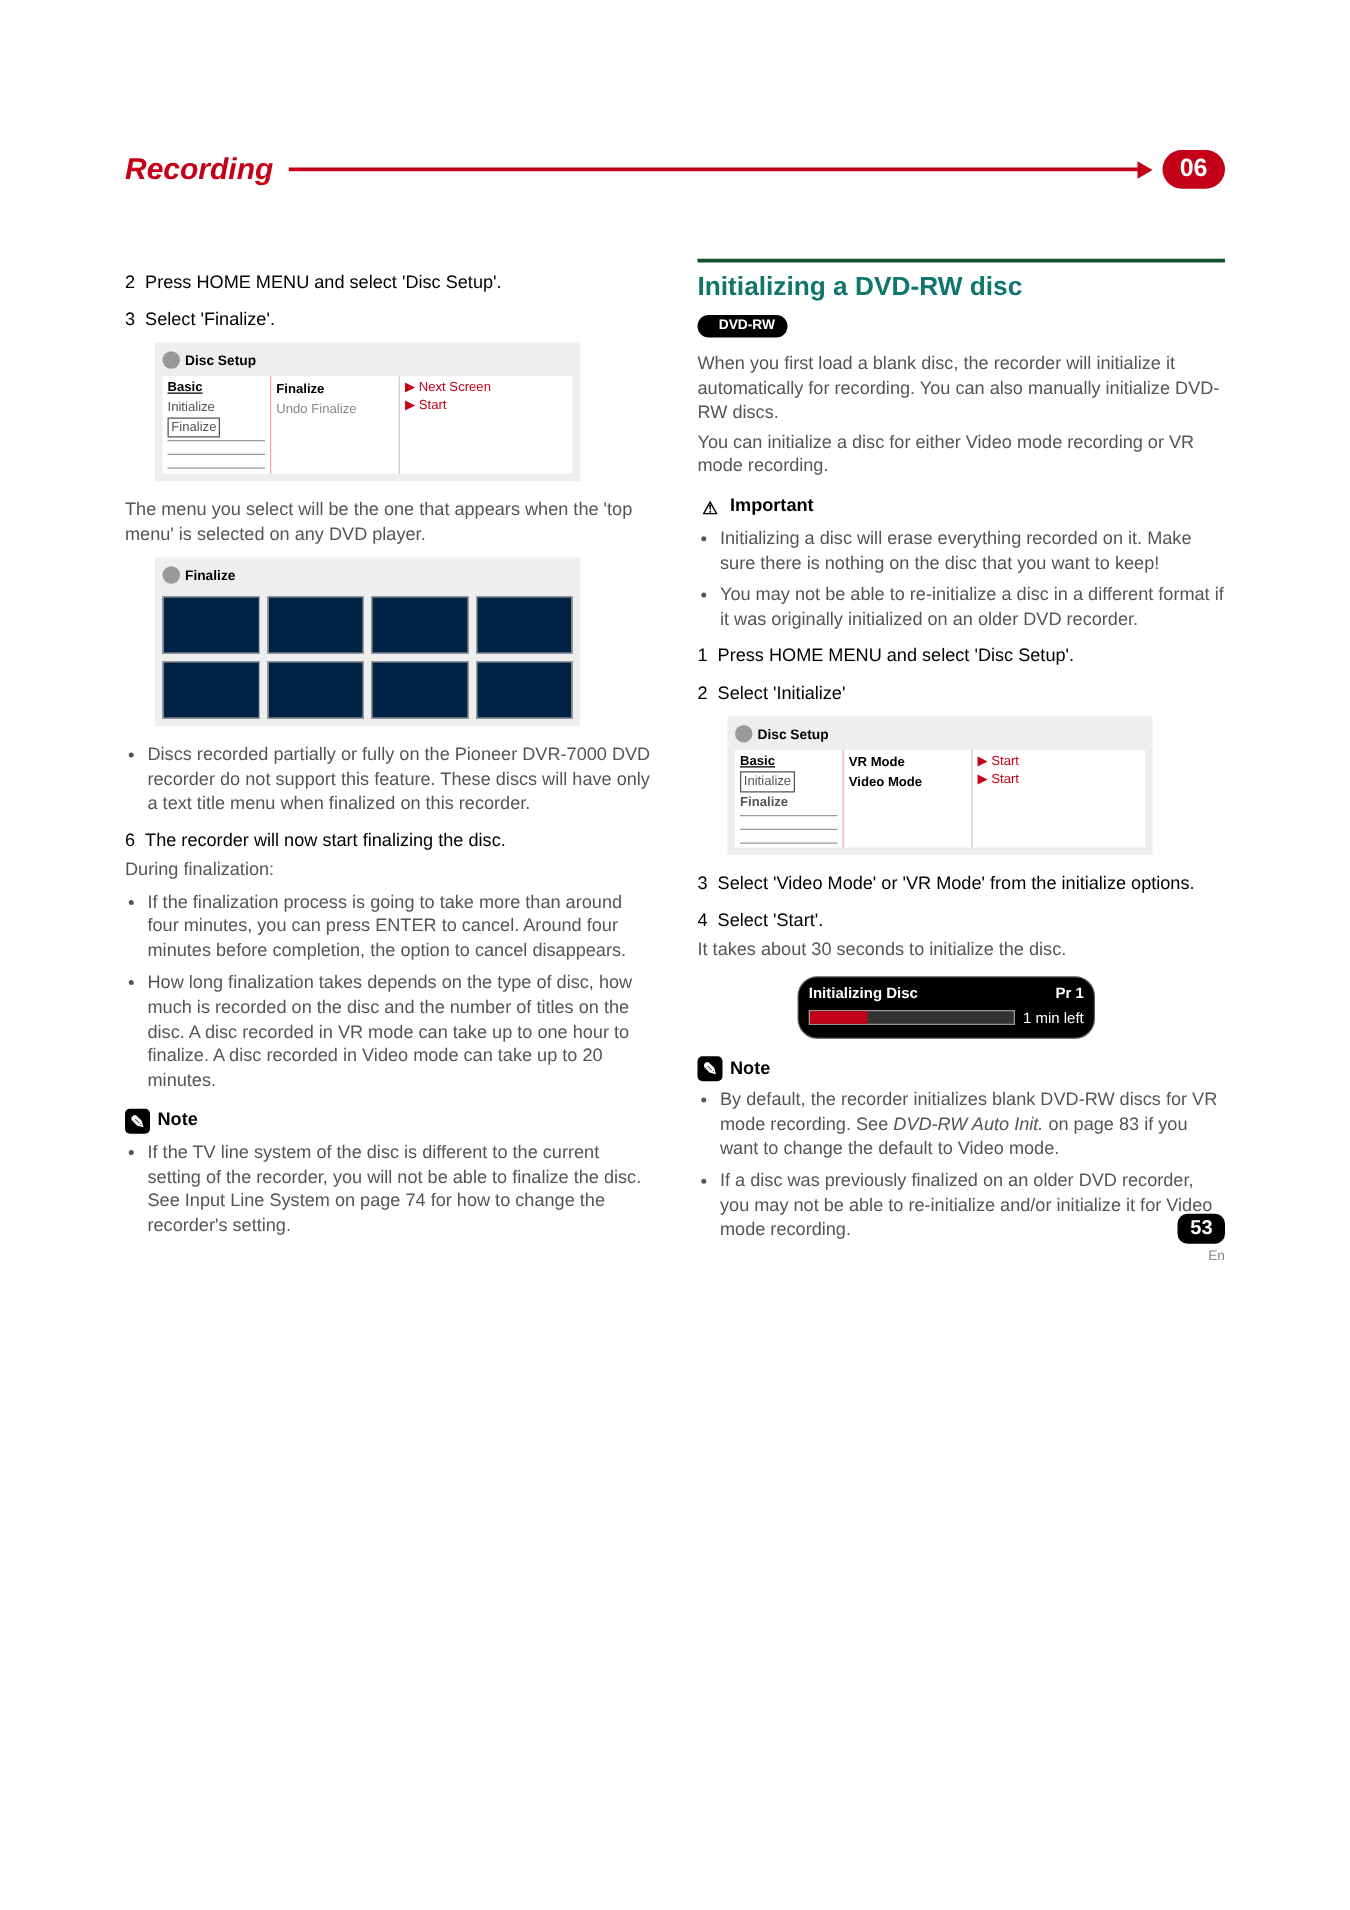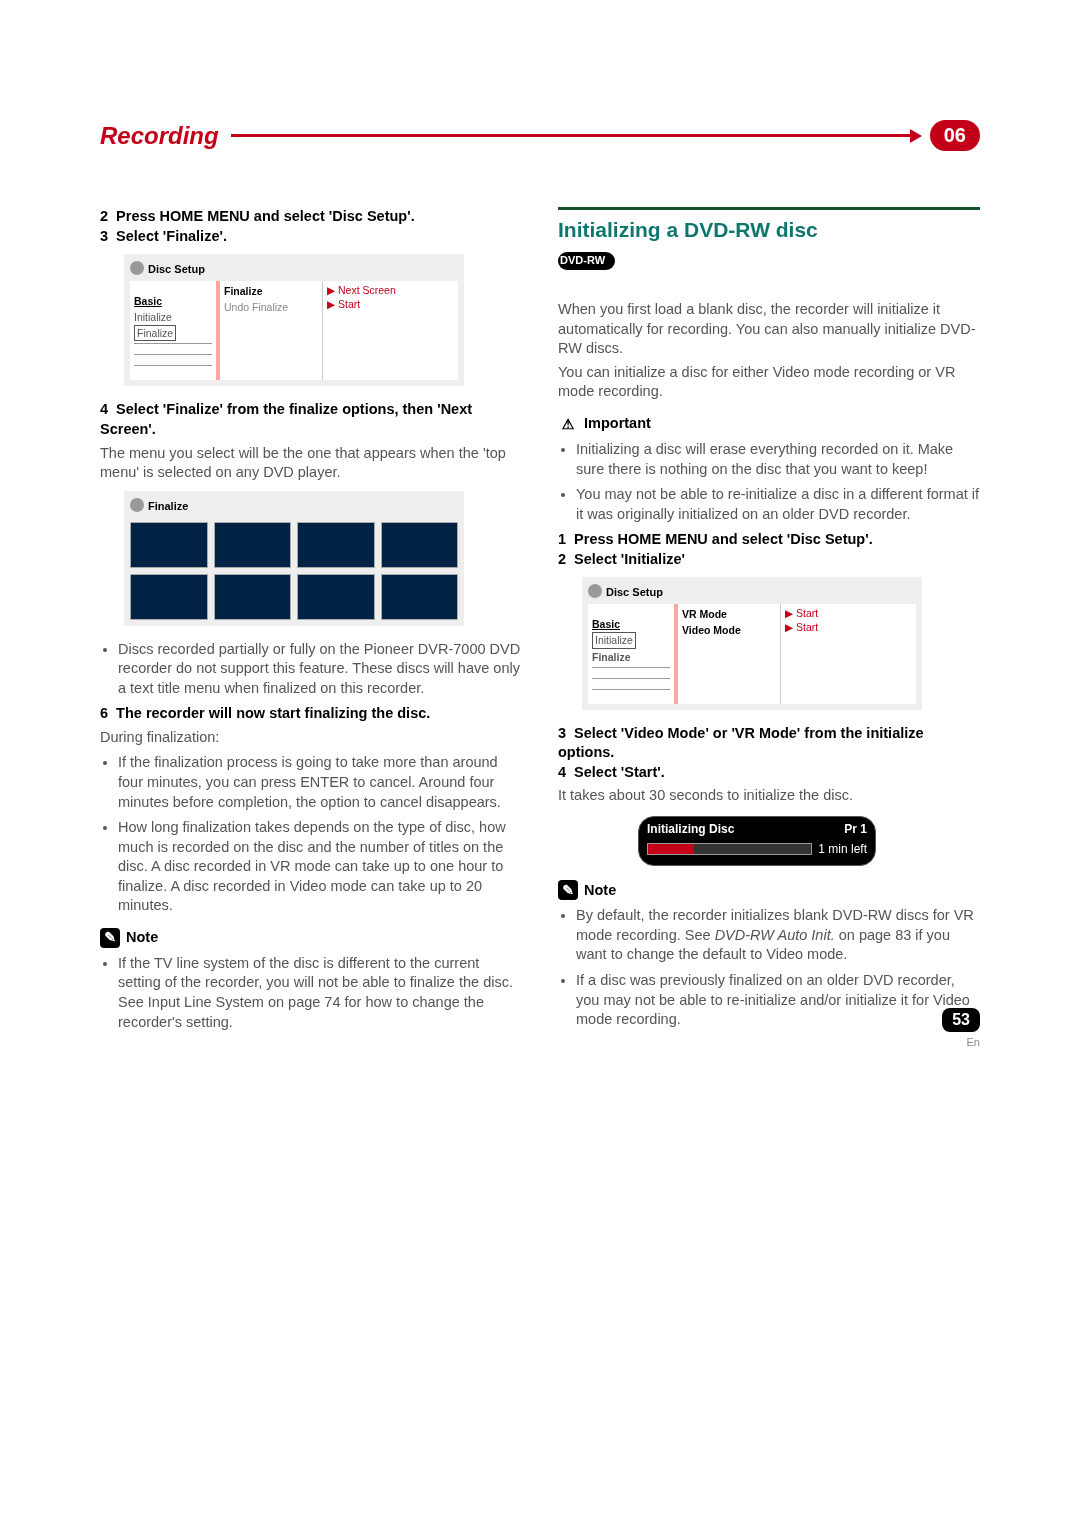--- a/index.html
+++ b/index.html
@@ -68,27 +68,28 @@
     font-size: 21px;
     margin: 0 0 6px 0;
     border-top: 3px solid #14532d;
     padding-top: 6px;
   }
   .format-badge {
     display: inline-block;
     background: #000;
     color: #fff;
     border-radius: 10px;
-    padding: 1px 10px 2px 2px;
+    padding: 1px 10px 2px 17px;
     font-size: 11px;
     font-weight: bold;
-    margin-bottom: 26px;
+    margin-bottom: 8px;
   }
   .step {
-    font-weight: bold;
+    font-weight: normal;
+    margin-top: 10px;
   }
   .step span.num {
     margin-right: 8px;
   }
   .body-text {
     color: #555;
     margin-top: 4px;
   }
   ul.notes {
     padding-left: 18px;
@@ -145,22 +146,22 @@
     background: #999;
   }
   .menu-cols {
     display: flex;
     font-size: 10.5px;
     min-height: 78px;
     background: #fff;
   }
   .menu-col-left {
     width: 78px;
-    border-right: 4px solid #fca5a5;
-    padding: 12px 4px;
+    border-right: 1px solid #fca5a5;
+    padding: 1px 4px;
   }
   .menu-col-left div {
     padding: 1px 0;
     color: #555;
   }
   .menu-col-left div.sel {
     font-weight: bold;
     text-decoration: underline;
     color: #000;
   }
@@ -288,21 +289,20 @@
             <div style="font-weight:bold">Finalize</div>
             <div style="color:#888">Undo Finalize</div>
           </div>
           <div class="menu-col-right">
             <div class="play">▶ Next Screen</div>
             <div class="play">▶ Start</div>
           </div>
         </div>
       </div>
 
-      <div class="step"><span class="num">4</span><span>Select 'Finalize' from the finalize options, then 'Next Screen'.</span></div>
       <div class="body-text">The menu you select will be the one that appears when the 'top menu' is selected on any DVD player.</div>
 
       <div class="finalize-thumbs">
         <div class="menu-header">Finalize</div>
         <div class="thumb-grid">
           <div class="thumb"></div>
           <div class="thumb"></div>
           <div class="thumb"></div>
           <div class="thumb"></div>
           <div class="thumb"></div>

